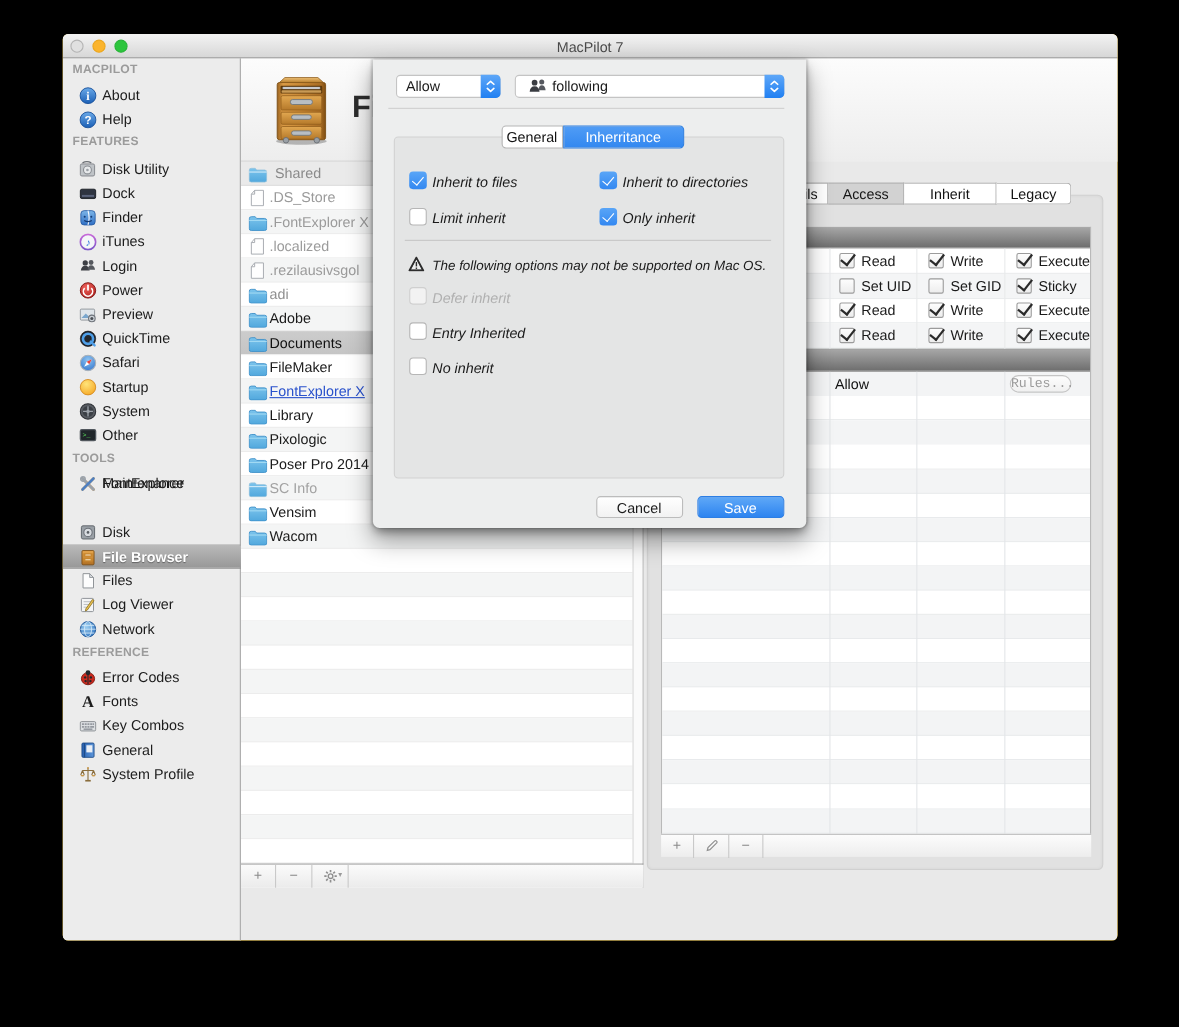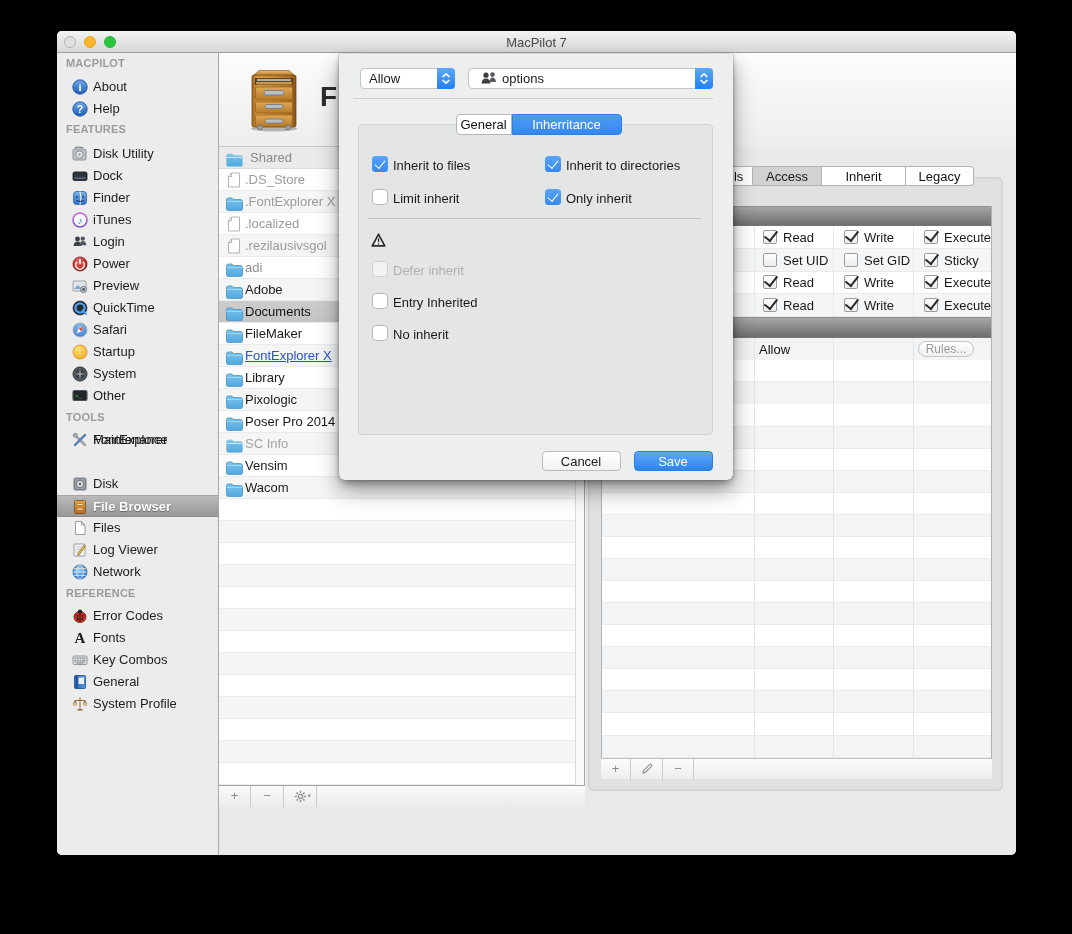--- a/index.html
+++ b/index.html
@@ -26,34 +26,34 @@
 .fcell { position:absolute; top:0; height:21px; border-right:1px solid #c9c9c9; text-align:center; color:#8a8a8a; font-size:13px; line-height:20px; }
 .rpanel { position:absolute; left:531px; top:146px; width:415px; height:614px; background:#e1e1e1; border:1px solid #d0d0d0; border-radius:5px; box-shadow:inset 0 0 3px rgba(0,0,0,0.06); }
 .tabs { position:absolute; top:135px; height:20px; font-size:13px; color:#151515; }
 .tab { position:absolute; top:0; height:20px; background:#fff; border:1px solid #b3b3b3; border-left:none; text-align:center; line-height:20px; }
 .tbl { position:absolute; left:544px; top:175.4px; width:391px; height:551.6px; background:#fff; border-left:1px solid #b2b2b2; border-right:1px solid #b2b2b2; overflow:hidden; }
 .band { position:absolute; left:0; width:100%; background:linear-gradient(#a6a6a6,#6e6e6e); border-top:1px solid #8f8f8f; border-bottom:1px solid #787878; }
 .trow { position:absolute; left:0; width:100%; }
 .tlb { position:absolute; top:50%; transform:translateY(-50%); font-size:13px; color:#1a1a1a; white-space:nowrap; }
 .tcb { position:absolute; top:50%; margin-top:-7px; width:14px; height:14px; background:linear-gradient(#fdfdfd,#ededed); border:1px solid #9b9b9b; border-radius:2px; }
 .tcb.c::after { content:""; position:absolute; left:3.2px; top:-3px; width:5.5px; height:11px; border:solid #2a2a2a; border-width:0 2px 2px 0; transform:rotate(38deg); }
-.rulesbtn { position:absolute; left:316px; top:3px; width:56px; height:16px; border:1px solid #c5c5c5; border-radius:8px; color:#9b9b9b; font-size:12px; text-align:center; line-height:15px; background:linear-gradient(#fdfdfd,#f0f0f0); }
+.rulesbtn { position:absolute; left:316px; top:3px; width:56px; height:16px; border:1px solid #c5c5c5; border-radius:8px; color:#9b9b9b; font-size:12px; text-align:center; line-height:15px; background:linear-gradient(#fdfdfd,#f0f0f0);font-family:Liberation Mono, monospace; }
 .tfoot { position:absolute; left:544px; top:727px; width:391px; height:21px; background:linear-gradient(#fcfcfc,#ededed); border-top:1px solid #c0c0c0; }
 .bb { position:absolute; left:162px; right:0; top:779px; height:45px; background:linear-gradient(#8e9bac,#687689); border-top:1px solid #5f6b7a; }
 .abtn { position:absolute; top:10px; height:19px; background:linear-gradient(#fdfdfd,#d3d3d3); border:1px solid #70777f; border-radius:4px; font-size:13px; color:#333; text-align:center; line-height:17px; box-shadow:0 1px 1px rgba(255,255,255,0.25); }
 .sheet { position:absolute; left:282px; top:23px; width:394px; height:426px; background:#edeeee; border-radius:0 0 6px 6px; box-shadow:0 11px 22px rgba(0,0,0,0.36), 0 4px 9px -2px rgba(0,0,0,0.4), -1px 0 2px rgba(0,0,0,0.14), 1px 0 2px rgba(0,0,0,0.14); z-index:50; }
 .pop { position:absolute; height:21px; background:#fff; border:1px solid #c4c4c4; border-radius:4px; font-size:13px; color:#1a1a1a; }
 .pop .cap { position:absolute; right:-1px; top:-1px; width:18px; height:21px; background:linear-gradient(#5ea7f8,#2180f2); border-radius:0 4px 4px 0; }
 .cap svg { display:block; margin:2px auto 0; }
 .cb { position:absolute; width:16px; height:16px; border-radius:3.5px; }
 .cb.on { background:linear-gradient(#59a5f7,#3388f1); }
 .cb.on::after { content:""; position:absolute; left:5.1px; top:2.2px; width:4.5px; height:9px; border:solid #fff; border-width:0 1.8px 1.8px 0; transform:rotate(40deg); }
 .cb.off { background:#fff; border:1px solid #b6b6b6; }
 .cb.dis { background:#f2f2f2; border:1px solid #cfcfcf; }
-.clb { position:absolute; font-size:13px; color:#1a1a1a; white-space:nowrap; }
+.clb { position:absolute; font-size:13px; color:#1a1a1a; white-space:nowrap;font-style:italic; }
 </style></head>
 <body>
 <div class="w">
   <div class="tb">
     <div class="light" style="left:7px;background:#e0e0e0;border:1px solid #b4b4b4"></div>
     <div class="light" style="left:27px;background:#fbb42d;border:1px solid #eba61e"></div>
     <div class="light" style="left:47px;background:#2cc53d;border:1px solid #28b438"></div>
     <div class="ttl">MacPilot 7</div>
   </div>
   <div class="content">
@@ -747,21 +747,21 @@
           </svg>
         </span>
       </div>
     <div class="pop" style="left:129px;top:14px;width:245px">
         <span style="position:absolute;left:11px;top:2px"><svg width="18" height="14" viewBox="0 0 18 14">
             <circle cx="6" cy="4.2" r="2.6" fill="#3a3d42"></circle>
             <path d="M1.5 12.5 q0.5 -5 4.5 -5 q4 0 4.5 5 z" fill="#3a3d42"></path>
             <circle cx="12.5" cy="3.6" r="2.3" fill="#55585e"></circle>
             <path d="M9.5 11 q0.4 -4.6 3 -4.6 q3 0 3.5 4.6 z" fill="#55585e"></path>
           </svg> </span>
-        <span style="position:absolute;left:33px;top:2px">options</span>
+        <span style="position:absolute;left:33px;top:2px">following</span>
       <span class="cap">
           <svg width="16" height="17" viewBox="0 0 16 17">
             <path d="M5 6.6 L8 3.9 L11 6.6" stroke="#fff" stroke-width="1.5" fill="none" stroke-linecap="round" stroke-linejoin="round"></path>
             <path d="M5 10.4 L8 13.1 L11 10.4" stroke="#fff" stroke-width="1.5" fill="none" stroke-linecap="round" stroke-linejoin="round"></path>
           </svg>
         </span>
       </div>
     <div style="position:absolute;left:14px;top:44px;width:360px;height:1px;background:#cfcfcf"></div>
     <div style="position:absolute;left:19px;top:70px;width:355px;height:311px;background:#e4e5e5;border:1px solid #d2d2d2;border-radius:4px"></div>
     <div style="position:absolute;left:116.5px;top:60px;width:56px;height:21px;background:#fff;border:1px solid #b5b5b5;border-radius:4px 0 0 4px;font-size:13px;text-align:center;line-height:20px;color:#111">General</div>
@@ -775,20 +775,21 @@
     <div class="cb on" style="left:206px;top:135px"></div>
       <span class="clb" style="left:227px;top:137px">Only inherit</span>
     <div style="position:absolute;left:29px;top:164px;width:333px;height:1px;background:#c6c6c6"></div>
     <div style="position:absolute;left:32px;top:179px"><svg width="15" height="14" viewBox="0 0 15 14">
           <path d="M7.5 1 L14 13 H1 Z" fill="#2d2d2d"></path>
           <path d="M7.5 3 L12.3 12 H2.7 Z" fill="#edeeee" stroke="none"></path>
           <path d="M7.5 1 L14 13 H1 Z" fill="none" stroke="#2d2d2d" stroke-width="1.4" stroke-linejoin="round"></path>
           <rect x="6.9" y="5.2" width="1.3" height="4" fill="#2d2d2d"></rect>
           <rect x="6.9" y="10.2" width="1.3" height="1.3" fill="#2d2d2d"></rect>
         </svg></div>
+    <span class="clb" style="left:54px;top:180px;font-size:12.2px">The following options may not be supported on Mac OS.</span>
     <div class="cb dis" style="left:33px;top:207px"></div>
       <span class="clb" style="left:54px;top:209px;color:#b0b0b0">Defer inherit</span>
     <div class="cb off" style="left:33px;top:238.5px"></div>
       <span class="clb" style="left:54px;top:240.5px">Entry Inherited</span>
     <div class="cb off" style="left:33px;top:270.5px"></div>
       <span class="clb" style="left:54px;top:272.5px">No inherit</span>
     <div style="position:absolute;left:202.5px;top:396.5px;width:79px;height:20px;background:linear-gradient(#fff,#f2f2f2);border:1px solid #bcbcbc;border-radius:4px;font-size:13px;text-align:center;line-height:19px;color:#1a1a1a">Cancel</div>
     <div style="position:absolute;left:294.5px;top:396.5px;width:79px;height:20px;background:linear-gradient(#5fa8f7,#2d84f0);border:1px solid #2c7ee4;border-radius:4px;font-size:13px;text-align:center;line-height:19px;color:#fff">Save</div>
   </div>
 </div>

